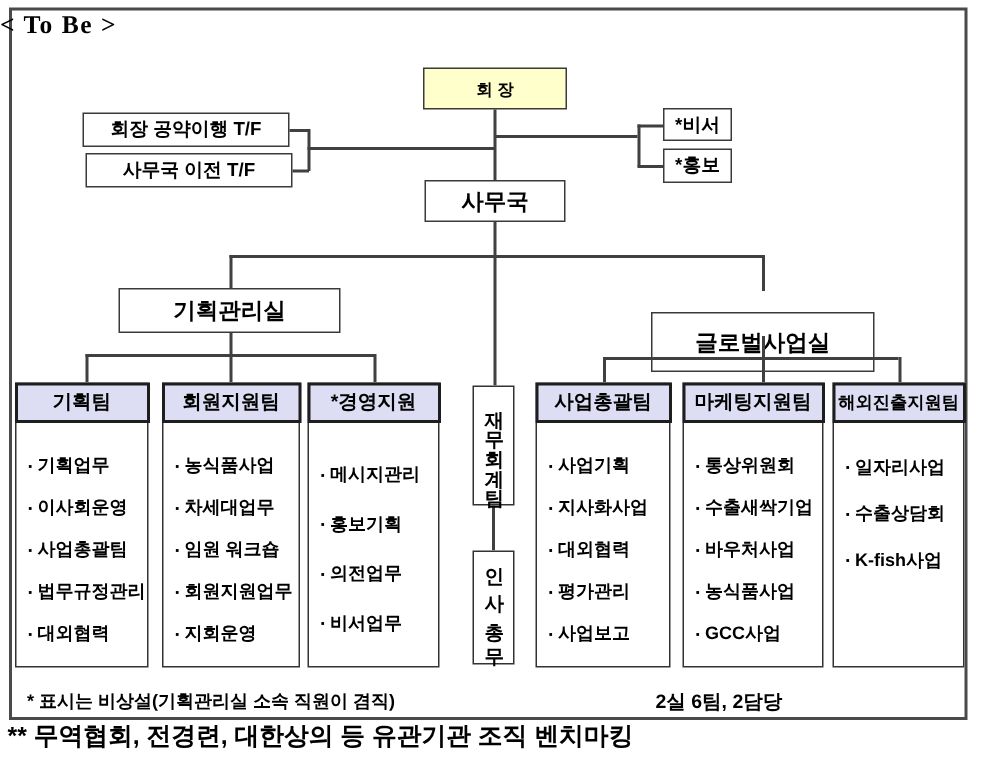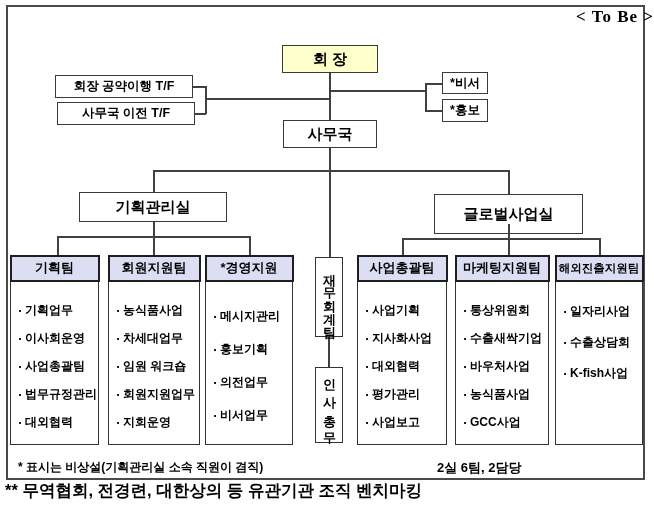--- a/index.html
+++ b/index.html
@@ -2,29 +2,29 @@
 <html style="--chairman-bg: #FFFFCC; --team-header-bg: #DDDDF3;"><head>
 <meta charset="utf-8">
 <style>
   html,body{margin:0;padding:0;background:#ffffff;}
   body{font-family:"Liberation Sans","DejaVu Sans",sans-serif;}
   .canvas{position:relative;width:654px;height:506px;background:#ffffff;overflow:hidden;}
 
   .outer-border{position:absolute;left:6px;top:5px;width:635px;height:471px;
     border:2px solid #4a4a4a;background:transparent;}
 
-  .chart-title{position:absolute;left:0;top:7px;width:654px;text-align:right;
+  .chart-title{position:absolute;left:0;top:7px;width:654px;text-align:left;
     font-family:"Liberation Serif","DejaVu Serif",serif;font-weight:bold;
     font-size:17px;color:#000;letter-spacing:1px;}
 
   .box{position:absolute;box-sizing:border-box;border:1.5px solid #3a3a3a;background:#fff;
     display:flex;align-items:center;justify-content:center;
     font-weight:bold;color:#000;white-space:nowrap;}
 
-  .chairman{background:var(--chairman-bg,#FFFFCC);font-size:15px;}
+  .chairman{background:var(--chairman-bg,#FFFFCC);font-size:11px;}
   .secretariat{font-size:15px;}
   .division{font-size:15px;}
   .tfbox{font-size:12.5px;}
   .staffbox{font-size:12.5px;}
 
   .hl,.vl{position:absolute;background:#404040;}
   .hl{height:1.5px;}
   .vl{width:1.5px;}
 
   .col{position:absolute;top:255px;height:190px;box-sizing:border-box;
@@ -66,21 +66,21 @@
 
   <div class="box tfbox" style="left:55px;top:75px;width:138px;height:23px">회장 공약이행 T/F</div>
   <div class="box tfbox" style="left:57px;top:102px;width:138px;height:23px">사무국 이전 T/F</div>
 
   <div class="box staffbox" style="left:442px;top:72px;width:46px;height:22px">*비서</div>
   <div class="box staffbox" style="left:442px;top:99px;width:46px;height:23px">*홍보</div>
 
   <div class="box secretariat" style="left:283px;top:120px;width:94px;height:28px">사무국</div>
 
   <div class="box division" style="left:79px;top:192px;width:148px;height:30px">기획관리실</div>
-  <div class="box division" style="left:434px;top:194px;width:149px;height:40px">글로벌사업실</div>
+  <div class="box division" style="left:434px;top:208px;width:149px;height:40px">글로벌사업실</div>
 
   <div class="vl" style="left:329px;top:73px;height:47px"></div>
   <div class="hl" style="left:205px;top:98px;width:125px"></div>
   <div class="vl" style="left:205px;top:86px;height:28px"></div>
   <div class="hl" style="left:193px;top:86px;width:13px"></div>
   <div class="hl" style="left:195px;top:113px;width:11px"></div>
   <div class="hl" style="left:330px;top:90px;width:95px"></div>
   <div class="vl" style="left:425px;top:83px;height:28px"></div>
   <div class="hl" style="left:425px;top:83px;width:17px"></div>
   <div class="hl" style="left:425px;top:110px;width:17px"></div>

